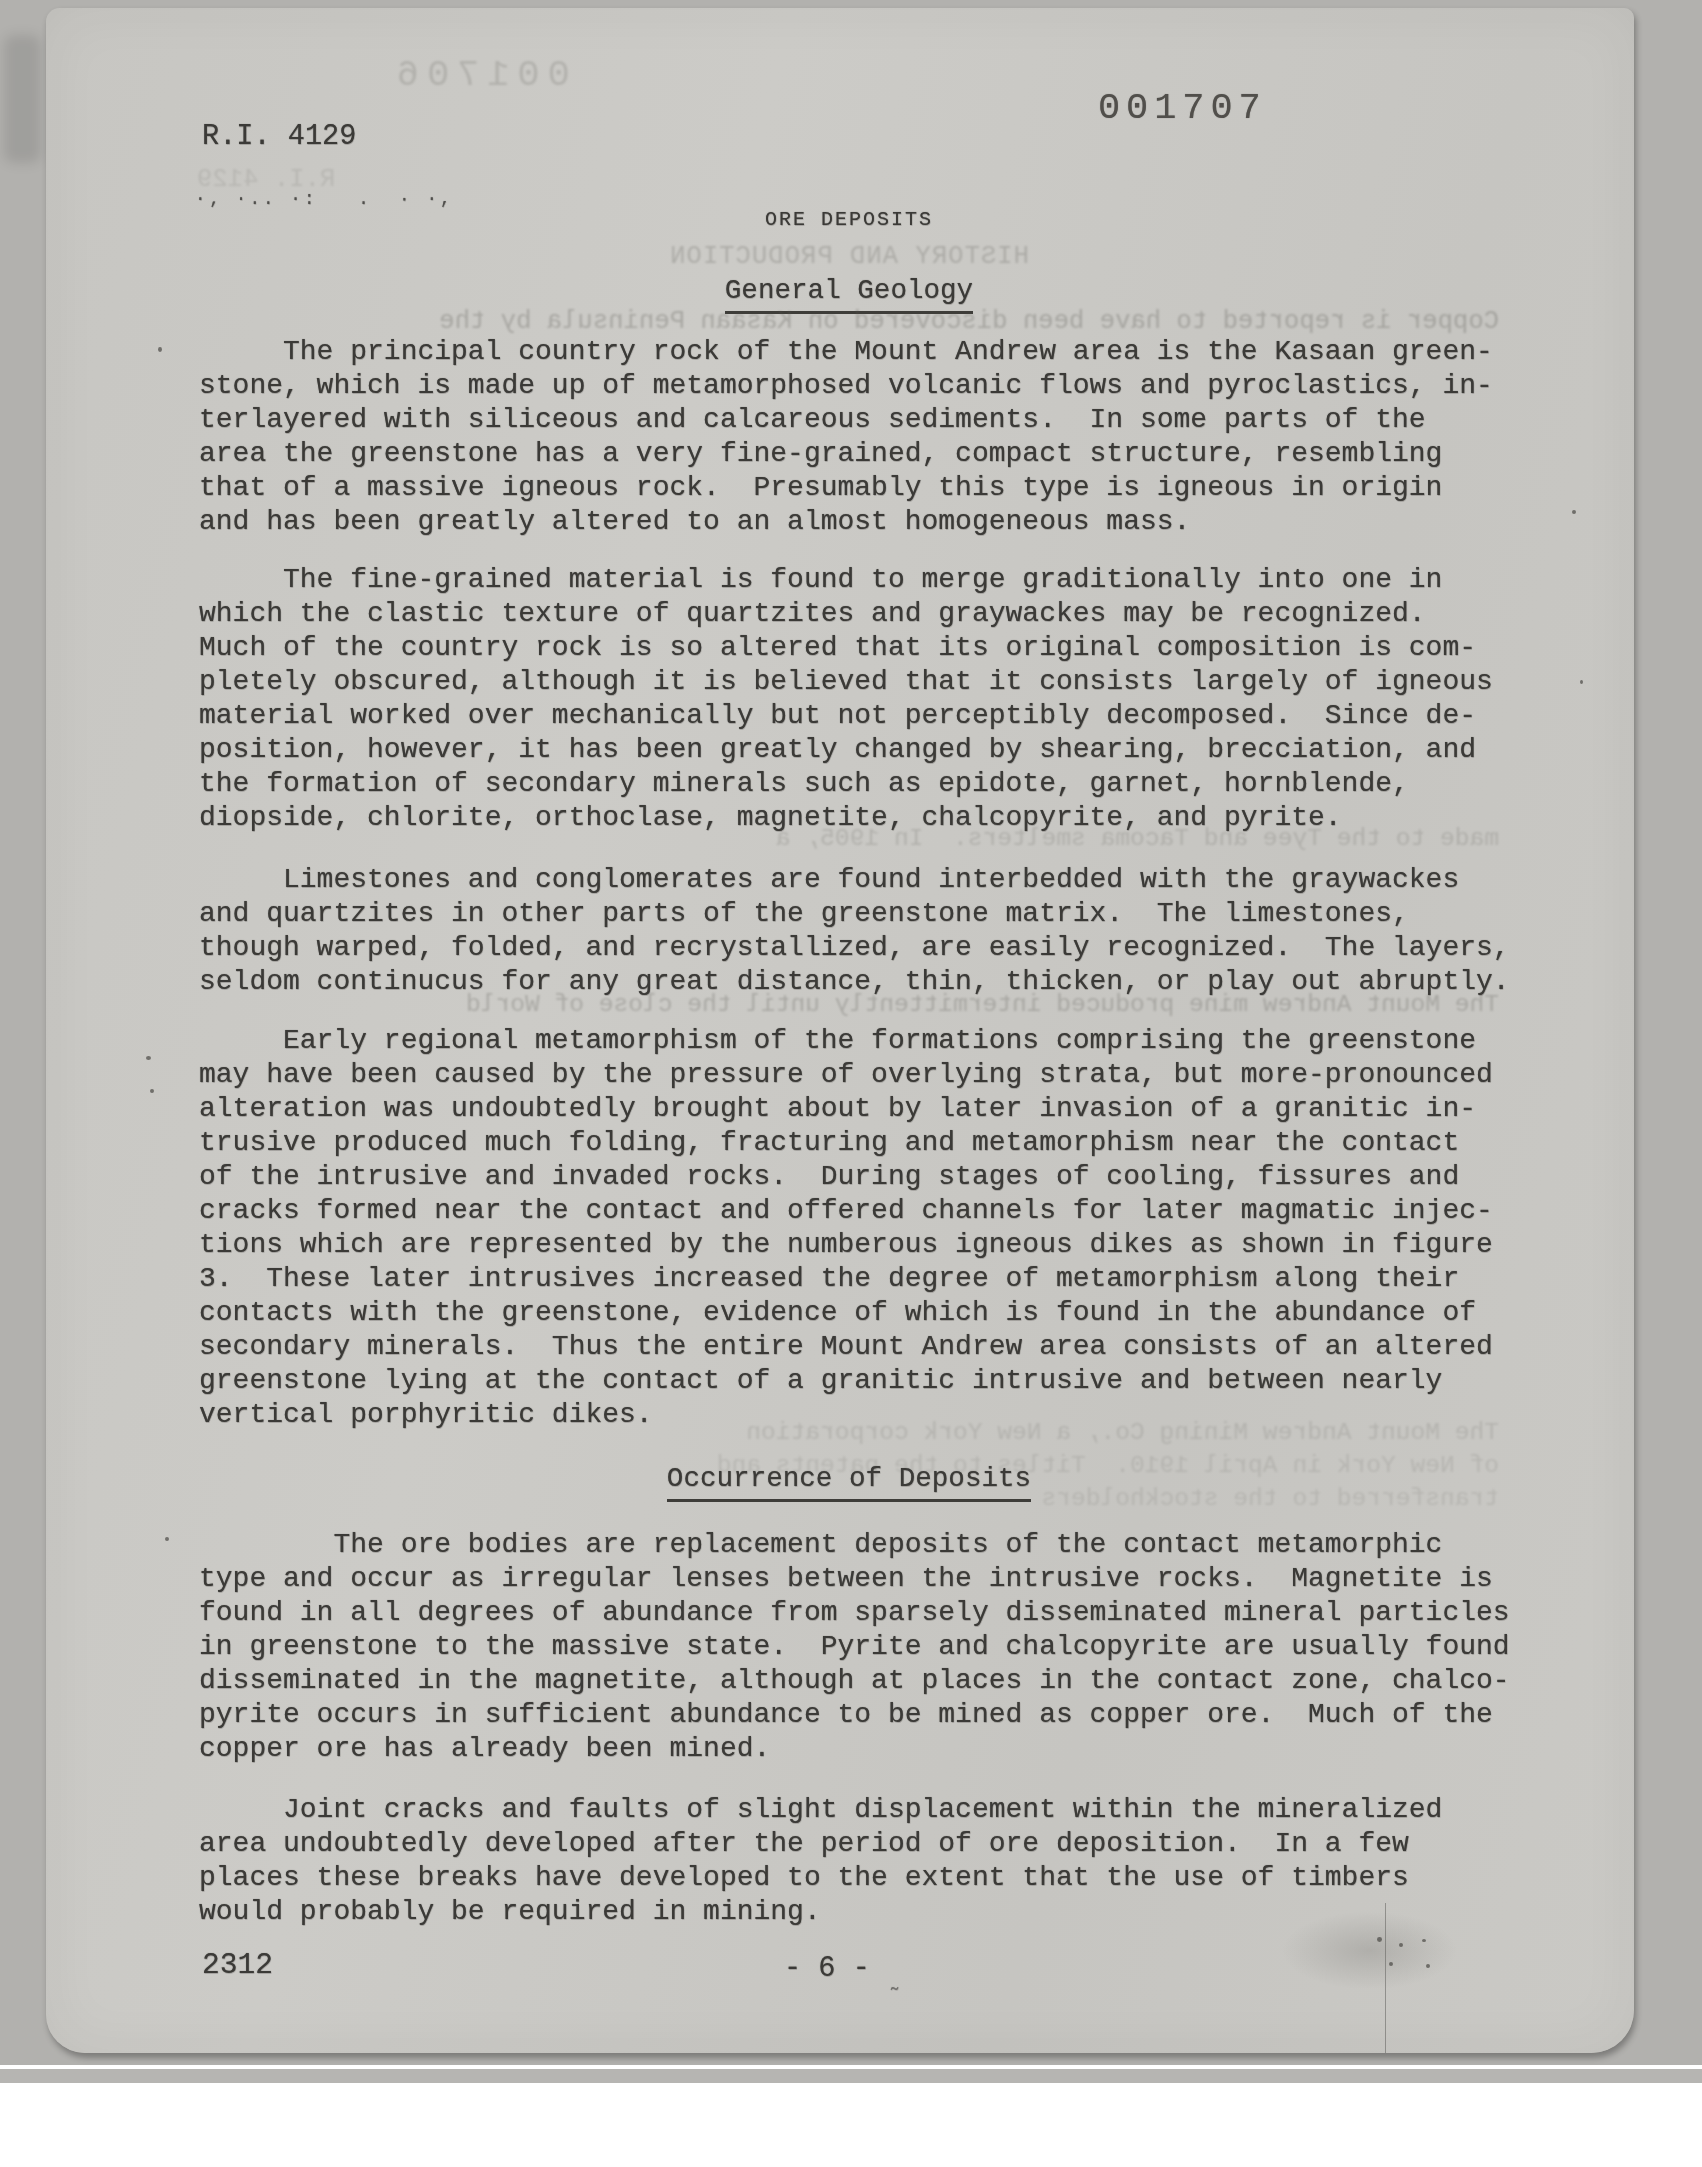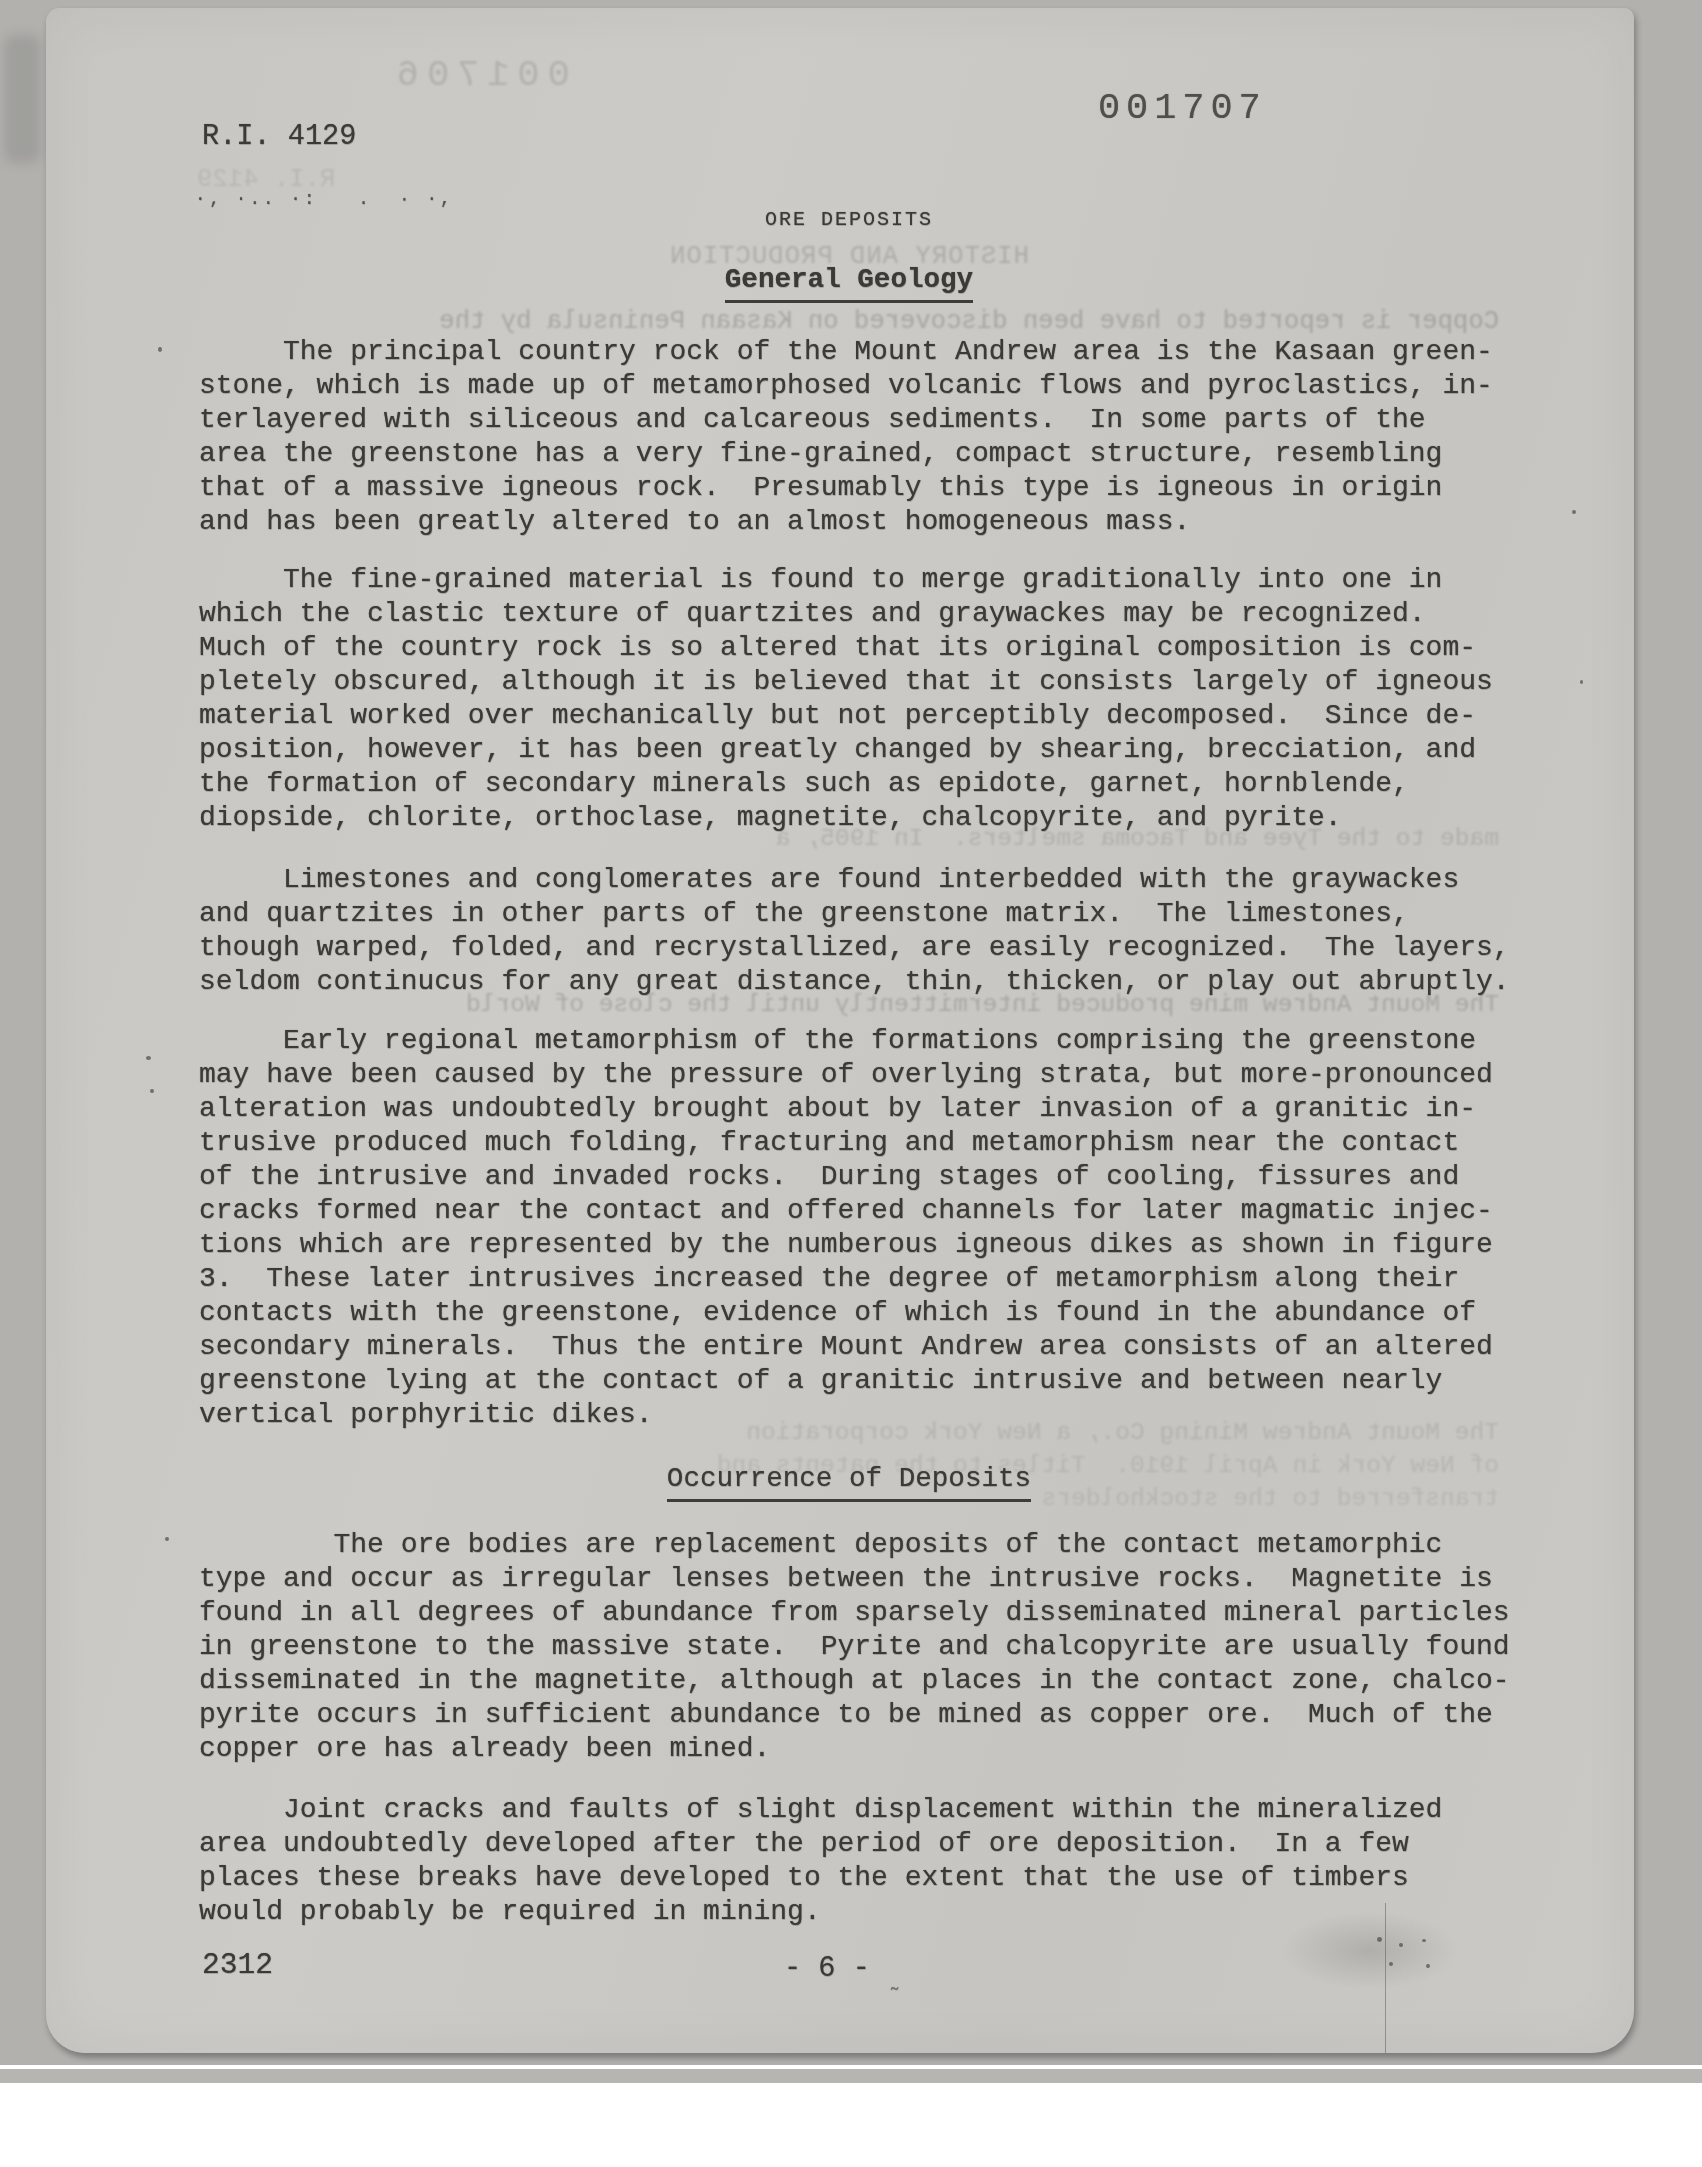--- a/index.html
+++ b/index.html
@@ -42,21 +42,21 @@
   <div class="stamp" style="left:1098px;top:51px;font-size:37px;letter-spacing:5.9px;">001707</div>
   <div class="bleed" style="left:389px;top:54px;font-size:37px;letter-spacing:7.9px;opacity:0.20;">001706</div>
 
   <div class="ink" style="left:202px;top:120px;font-size:28.6px;">R.I. 4129</div>
   <div class="bleed" style="left:197px;top:165px;font-size:25.6px;opacity:0.14;">R.I. 4129</div>
   <div class="ink" style="left:195px;top:189px;font-size:17.7px;letter-spacing:3px;opacity:.85;">·‚ ·.. ·:   .  ∙ ·,</div>
 
   <div class="ink col centered" style="top:208px;font-size:20px;letter-spacing:2px;">ORE DEPOSITS</div>
   <div class="bleed col centered" style="top:242px;font-size:25.6px;letter-spacing:1px;opacity:0.25;">HISTORY AND PRODUCTION</div>
 
-  <div class="col centered" style="position:absolute;top:264px;font-weight:bold;">
+  <div class="col centered" style="position:absolute;top:275px;">
     <span class="ink rule" style="position:static;font-size:27.6px;">General Geology</span>
   </div>
 
   <div class="bleed col" style="top:307px;font-size:25.6px;opacity:0.30;">Copper is reported to have been discovered on Kasaan Peninsula by the</div>
 
   <div class="ink col body-text" style="top:335px;"><div class="tline">     The principal country rock of the Mount Andrew area is the Kasaan green-</div><div class="tline">stone, which is made up of metamorphosed volcanic flows and pyroclastics, in-</div><div class="tline">terlayered with siliceous and calcareous sediments.  In some parts of the</div><div class="tline">area the greenstone has a very fine-grained, compact structure, resembling</div><div class="tline">that of a massive igneous rock.  Presumably this type is igneous in origin</div><div class="tline">and has been greatly altered to an almost homogeneous mass.</div></div>
 
   <div class="ink col body-text" style="top:563px;"><div class="tline">     The fine-grained material is found to merge graditionally into one in</div><div class="tline">which the clastic texture of quartzites and graywackes may be recognized.</div><div class="tline">Much of the country rock is so altered that its original composition is com-</div><div class="tline">pletely obscured, although it is believed that it consists largely of igneous</div><div class="tline">material worked over mechanically but not perceptibly decomposed.  Since de-</div><div class="tline">position, however, it has been greatly changed by shearing, brecciation, and</div><div class="tline">the formation of secondary minerals such as epidote, garnet, hornblende,</div><div class="tline">diopside, chlorite, orthoclase, magnetite, chalcopyrite, and pyrite.</div></div>
 
   <div class="bleed col" style="top:825px;font-size:24.6px;opacity:0.20;padding-left:246px;">made to the Tyee and Tacoma smelters.  In 1905, a</div>

